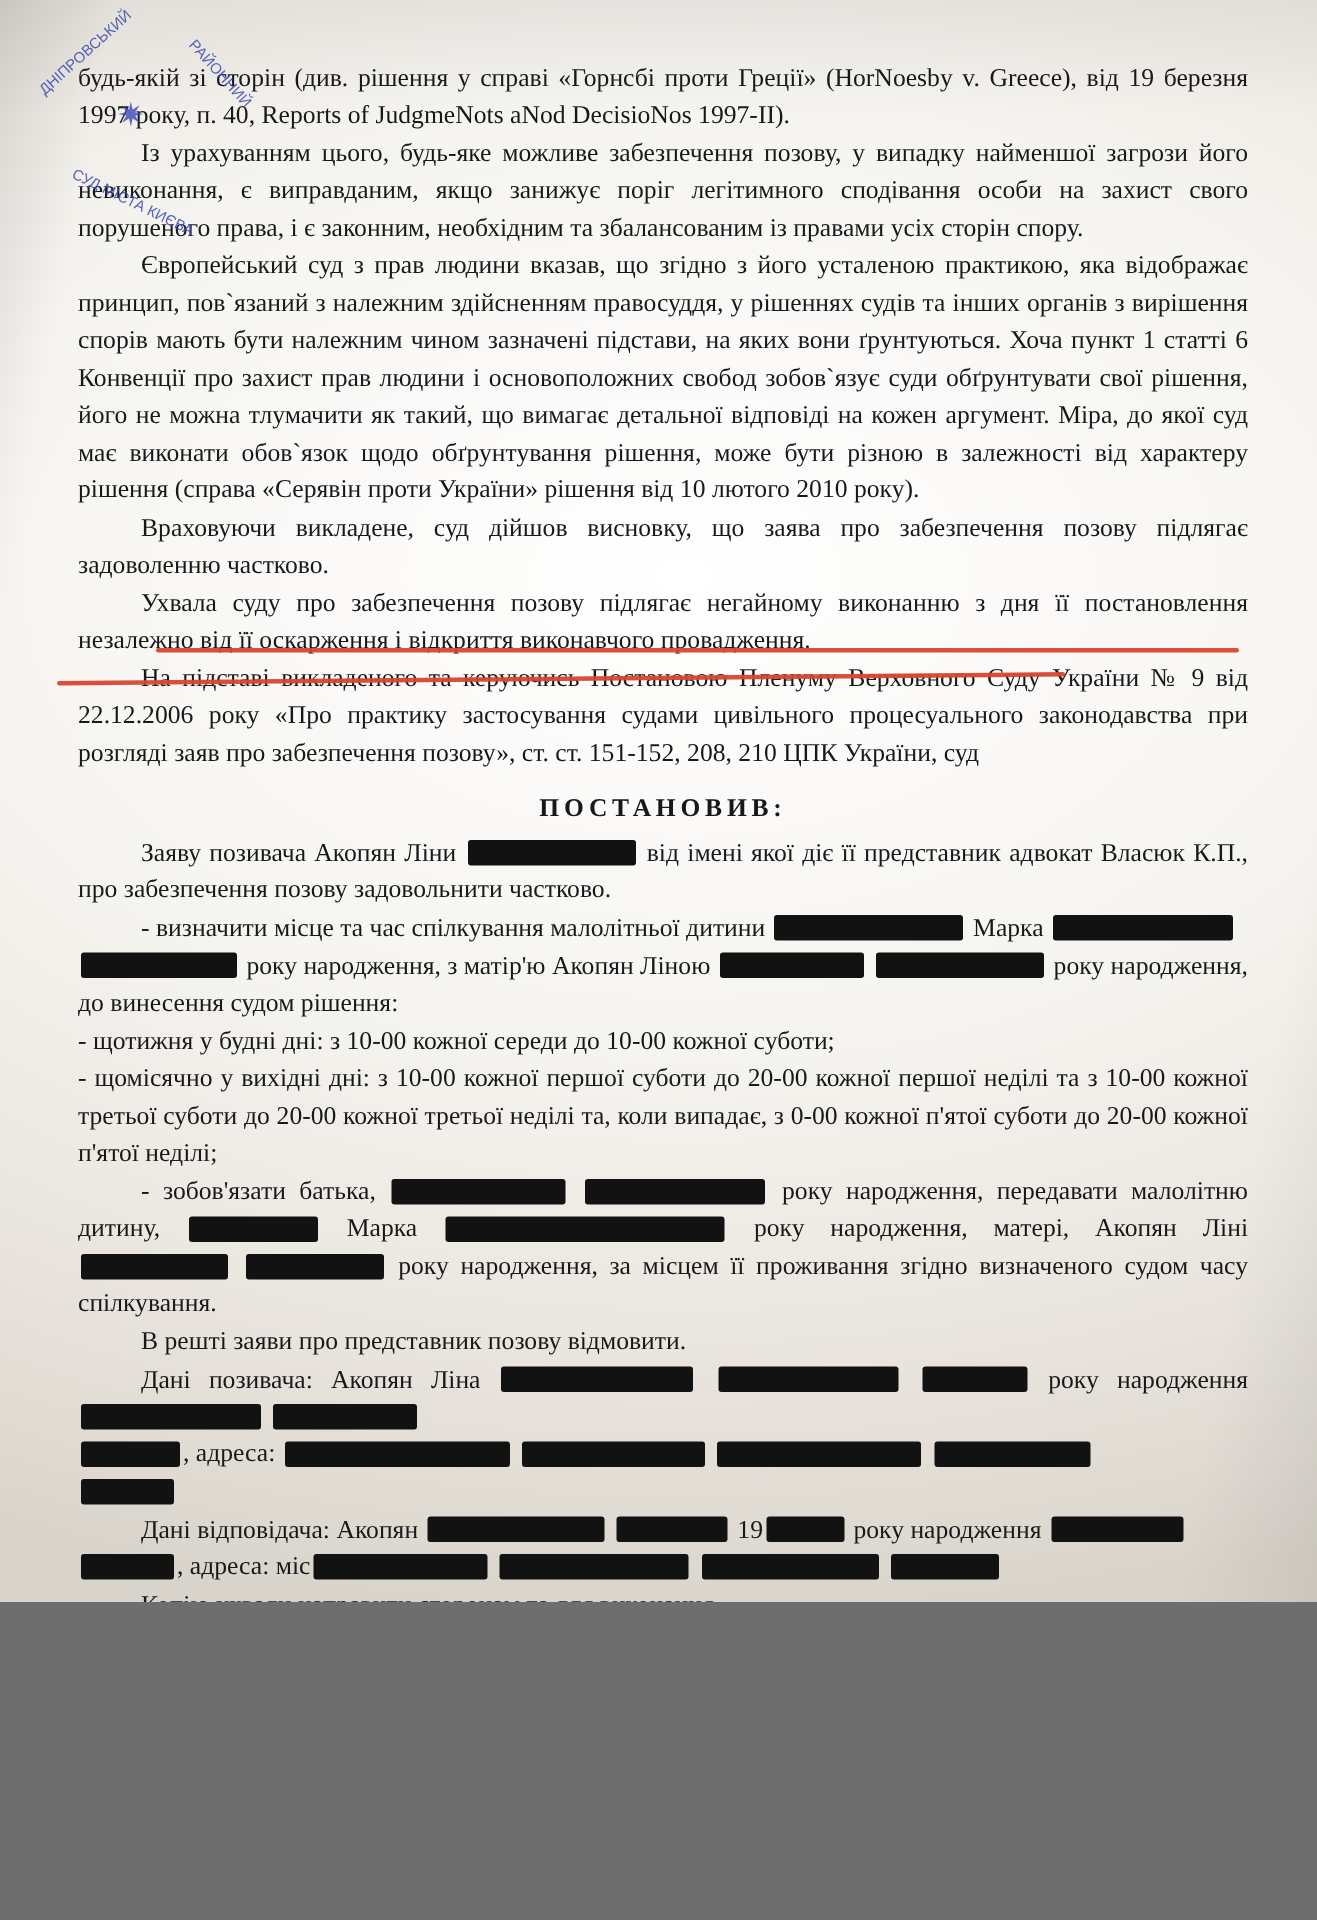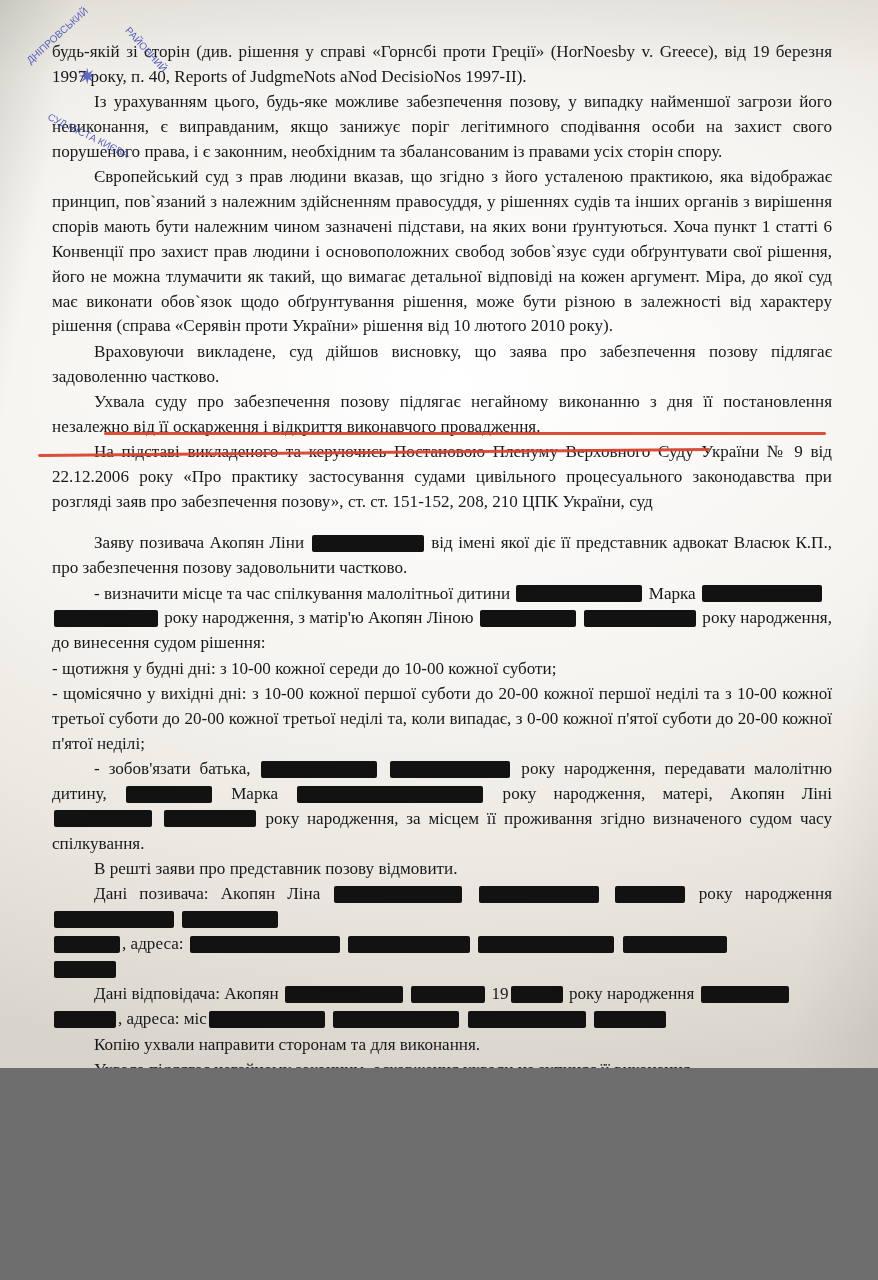--- a/index.html
+++ b/index.html
@@ -236,20 +236,21 @@
   <div class="content">
 
     <p class="noindent">будь-якій зі сторін (див. рішення у справі «Горнсбі проти Греції» (HorNoesby v. Greece), від 19 березня 1997 року, п. 40, Reports of JudgmeNots aNod DecisioNos 1997-II).</p>
     <p class="indent">Із урахуванням цього, будь-яке можливе забезпечення позову, у випадку найменшої загрози його невиконання, є виправданим, якщо занижує поріг легітимного сподівання особи на захист свого порушеного права, і є законним, необхідним та збалансованим із правами усіх сторін спору.</p>
     <p class="indent">Європейський суд з прав людини вказав, що згідно з його усталеною практикою, яка відображає принцип, пов`язаний з належним здійсненням правосуддя, у рішеннях судів та інших органів з вирішення спорів мають бути належним чином зазначені підстави, на яких вони ґрунтуються. Хоча пункт 1 статті 6 Конвенції про захист прав людини і основоположних свобод зобов`язує суди обґрунтувати свої рішення, його не можна тлумачити як такий, що вимагає детальної відповіді на кожен аргумент. Міра, до якої суд має виконати обов`язок щодо обґрунтування рішення, може бути різною в залежності від характеру рішення (справа «Серявін проти України» рішення від 10 лютого 2010 року).</p>
     <p class="indent">Враховуючи викладене, суд дійшов висновку, що заява про забезпечення позову підлягає задоволенню частково.</p>
     <p class="indent">Ухвала суду про забезпечення позову підлягає негайному виконанню з дня її постановлення незалежно від її оскарження і відкриття виконавчого провадження.</p>
     <p class="indent">На підставі викладеного та керуючись Постановою Пленуму Верховного Суду України № 9 від 22.12.2006 року «Про практику застосування судами цивільного процесуального законодавства при розгляді заяв про забезпечення позову», ст. ст. 151-152, 208, 210 ЦПК України, суд</p>
 
     <div class="hdr-gap"></div>
+    <p class="center spaced">ПОСТАНОВИВ:</p>
     <div class="sm-gap"></div>
 
     <p class="indent">
       Заяву позивача Акопян Ліни <span class="redact thick" style="width:112px"></span> від імені якої діє її представник адвокат Власюк К.П., про забезпечення позову задовольнити частково.
     </p>
 
 
     <p class="indent">
       - визначити місце та час спілкування малолітньої дитини <span class="redact thick" style="width:126px"></span> Марка <span class="redact thick" style="width:120px"></span><br>
       <span class="redact thick" style="width:104px"></span> року народження, з матір'ю Акопян Ліною <span class="redact thick" style="width:96px"></span> <span class="redact thick" style="width:112px"></span> року народження, до винесення судом рішення:

